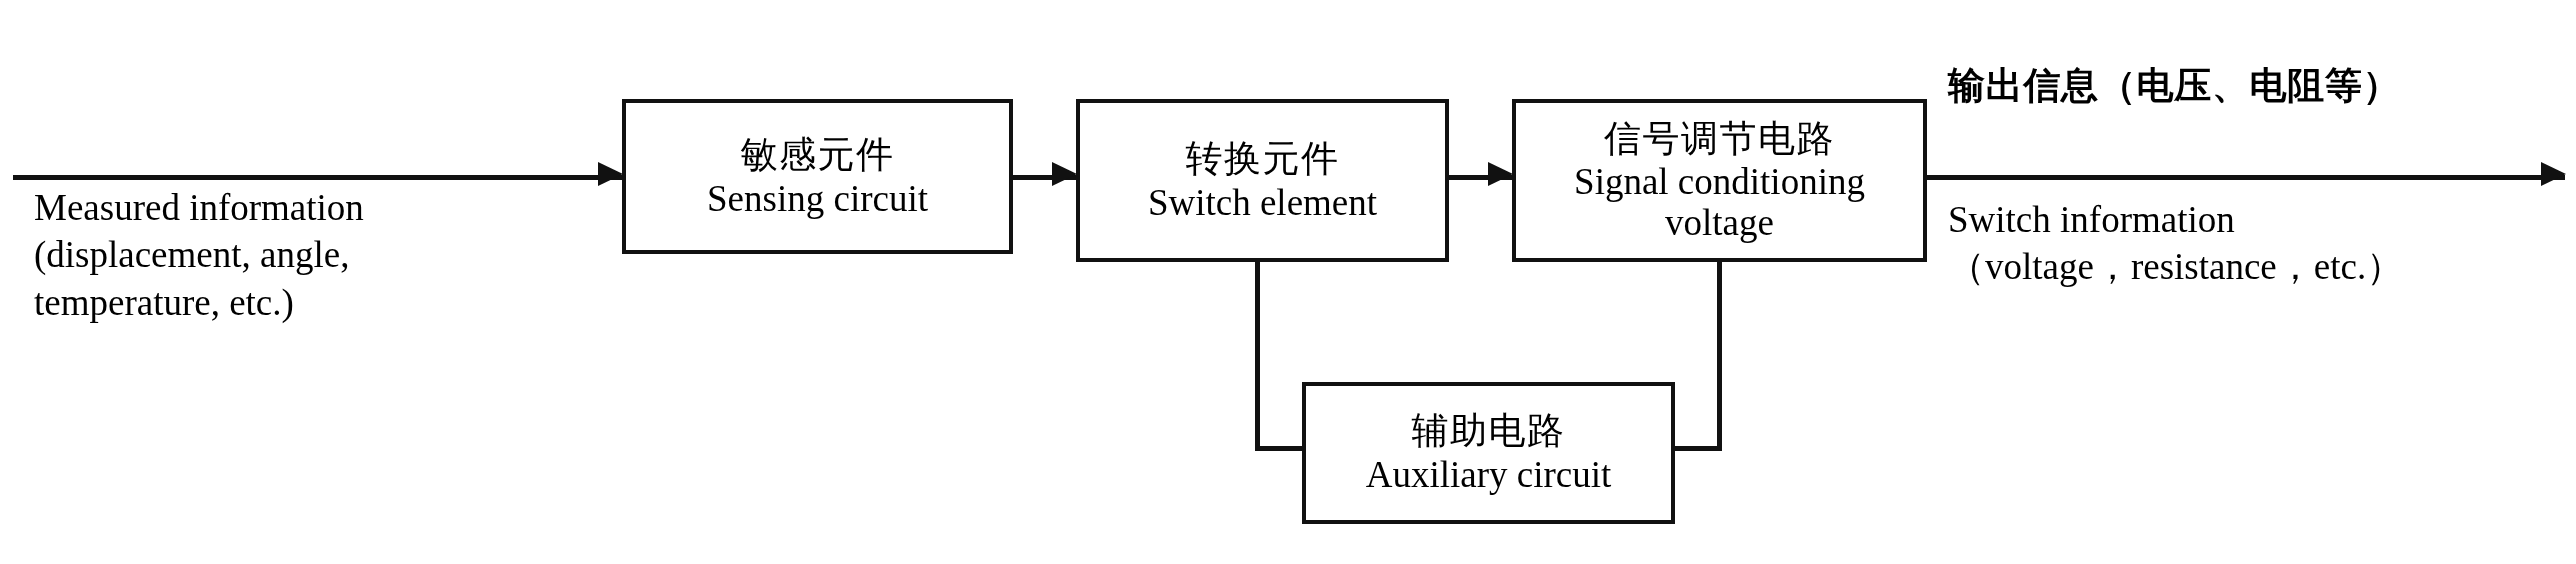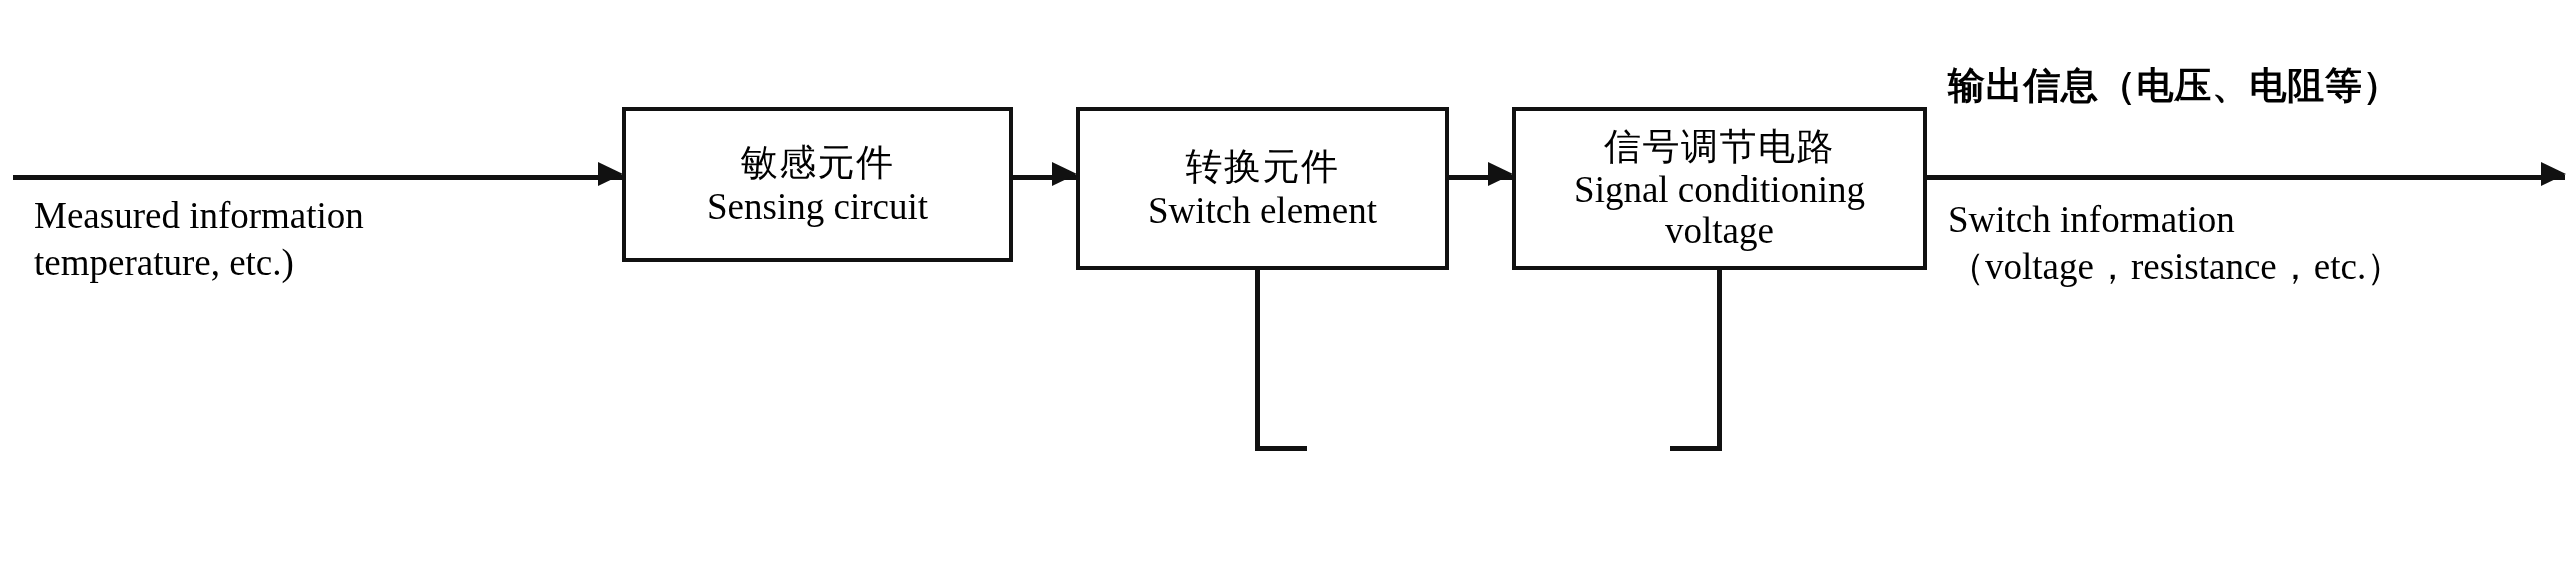--- a/index.html
+++ b/index.html
@@ -22,21 +22,20 @@
     position: absolute;
     box-sizing: border-box;
     border: 4.5px solid #111111;
     background: #ffffff;
     display: flex;
     flex-direction: column;
     align-items: center;
     justify-content: center;
     text-align: center;
     line-height: 1.18;
-    margin-top: 8px;
   }
   .box .cn {
     font-family: "DejaVu Serif", "Liberation Serif", serif;
     font-size: 37px;
     letter-spacing: 1.5px;
     white-space: nowrap;
   }
   .box .en {
     font-family: "Liberation Serif", "DejaVu Serif", serif;
     font-size: 37px;
@@ -99,32 +98,33 @@
     font-size: 37px;
     letter-spacing: 0.7px;
   }
   .caption .en {
     font-family: "Liberation Serif", "DejaVu Serif", serif;
     font-size: 37px;
   }
 
   #caption-input-cn   { left: 6px;  top: 18px;  }
   #caption-input-cn div { max-width: 598px; white-space: normal; }
-  #caption-input-en   { left: 34px; top: 192px; }
+  #caption-input-en   { left: 34px; top: 184px; }
   #caption-output-cn  { left: 1948px; top: 62px; font-weight: bold; }
   #caption-output-en  { left: 1948px; top: 196px; }
 </style>
 </head>
 <body>
 
 <div id="canvas">
 
 
   <div class="caption" id="caption-input-en">
     <div class="en">Measured information</div>
+    <div class="en">(displacement, angle,</div>
     <div class="en">temperature, etc.)</div>
   </div>
 
   <div class="caption" id="caption-output-cn">
     <div class="cn">输出信息（电压、电阻等）</div>
   </div>
 
   <div class="caption" id="caption-output-en">
     <div class="en">Switch information</div>
     <div class="en">（voltage，resistance，etc.）</div>
@@ -157,15 +157,19 @@
     <div class="cn">转换元件</div>
     <div class="en">Switch element</div>
   </div>
 
   <div class="box" id="box-signal">
     <div class="cn">信号调节电路</div>
     <div class="en">Signal conditioning</div>
     <div class="en">voltage</div>
   </div>
 
+  <div class="box" id="box-auxiliary">
+    <div class="cn">辅助电路</div>
+    <div class="en">Auxiliary circuit</div>
+  </div>
 
 </div>
 
 
 </body></html>

